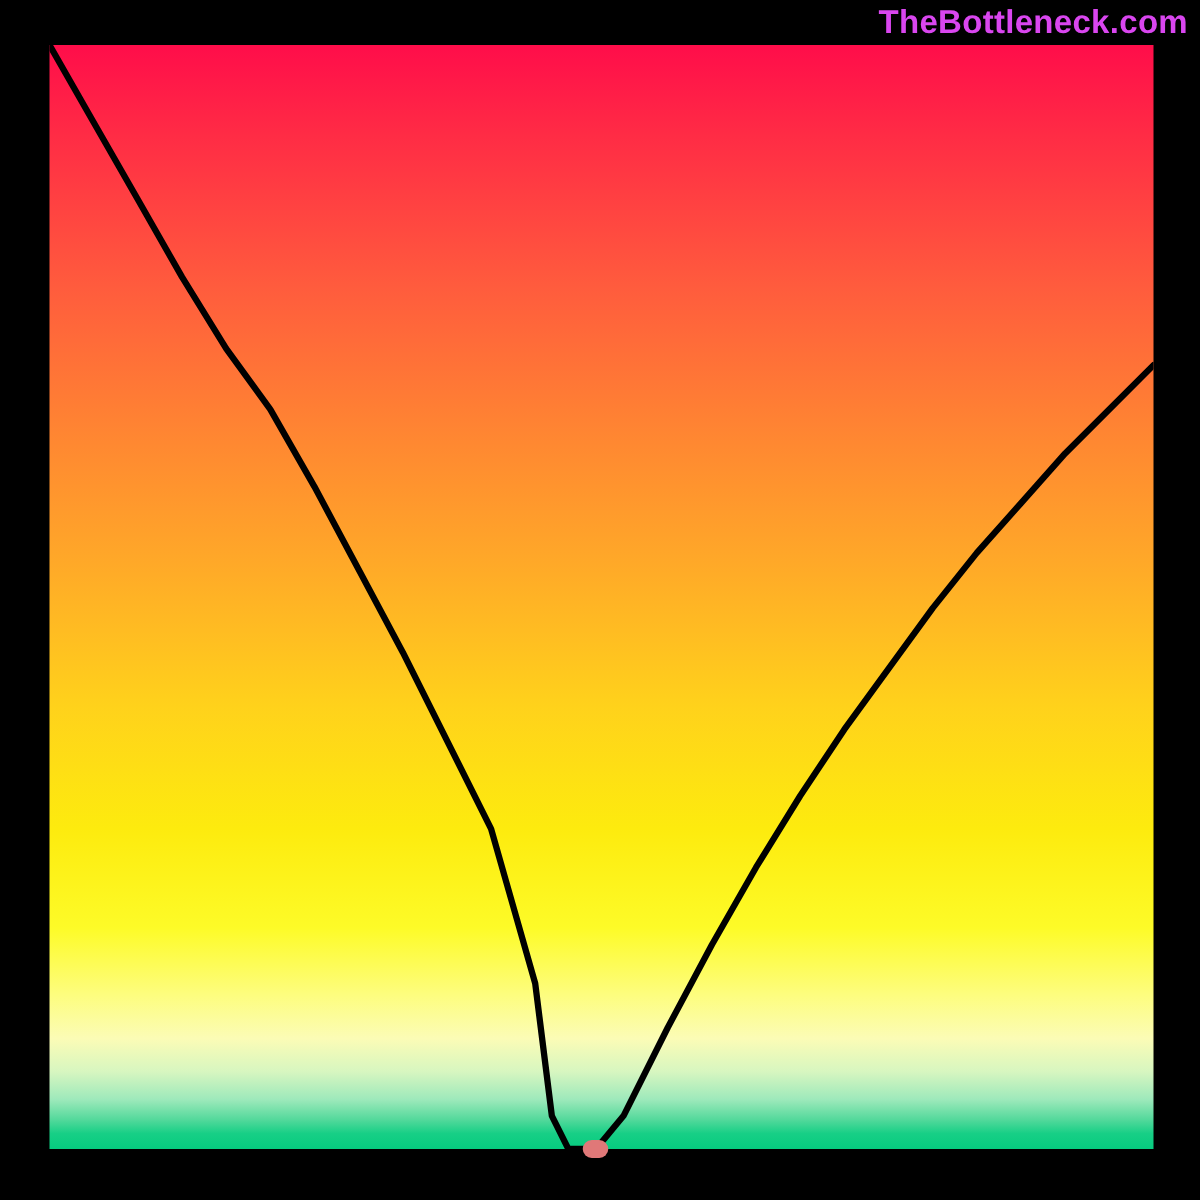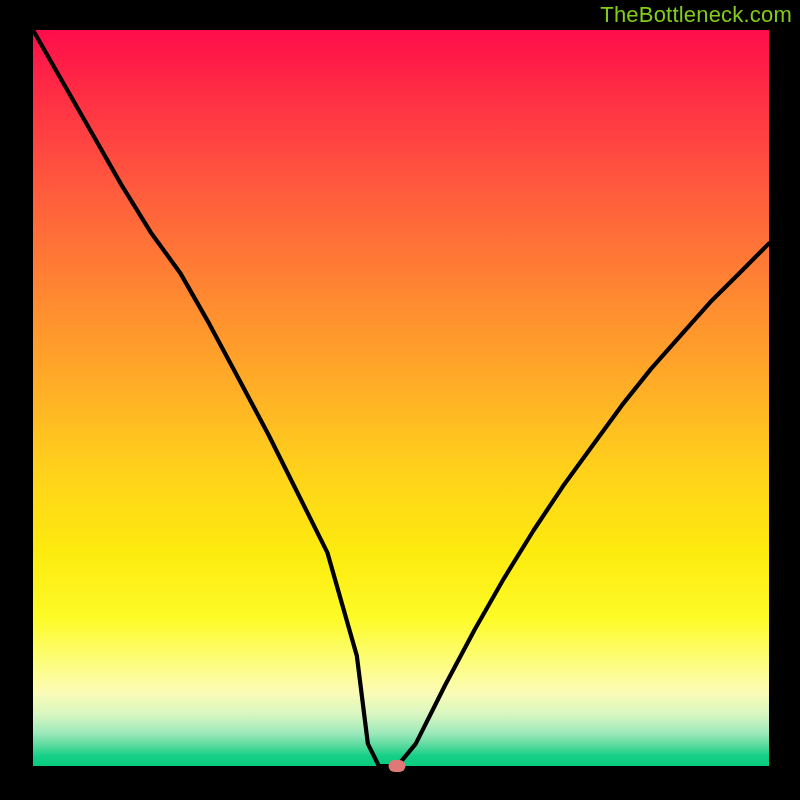--- a/index.html
+++ b/index.html
@@ -15,22 +15,22 @@
     position: relative;
     width: 800px;
     height: 800px;
     background: #000;
   }
   .watermark {
     position: absolute;
     top: 2px;
     right: 8px;
     font-size: 22px;
-    font-weight: 400;
-    color: #84cc16;
+    font-weight: 700;
+    color: #d946ef;
     letter-spacing: 0.2px;
     z-index: 4;
   }
   .plot {
     position: absolute;
     left: 33px;
     top: 30px;
     width: 736px;
     height: 736px;
     

